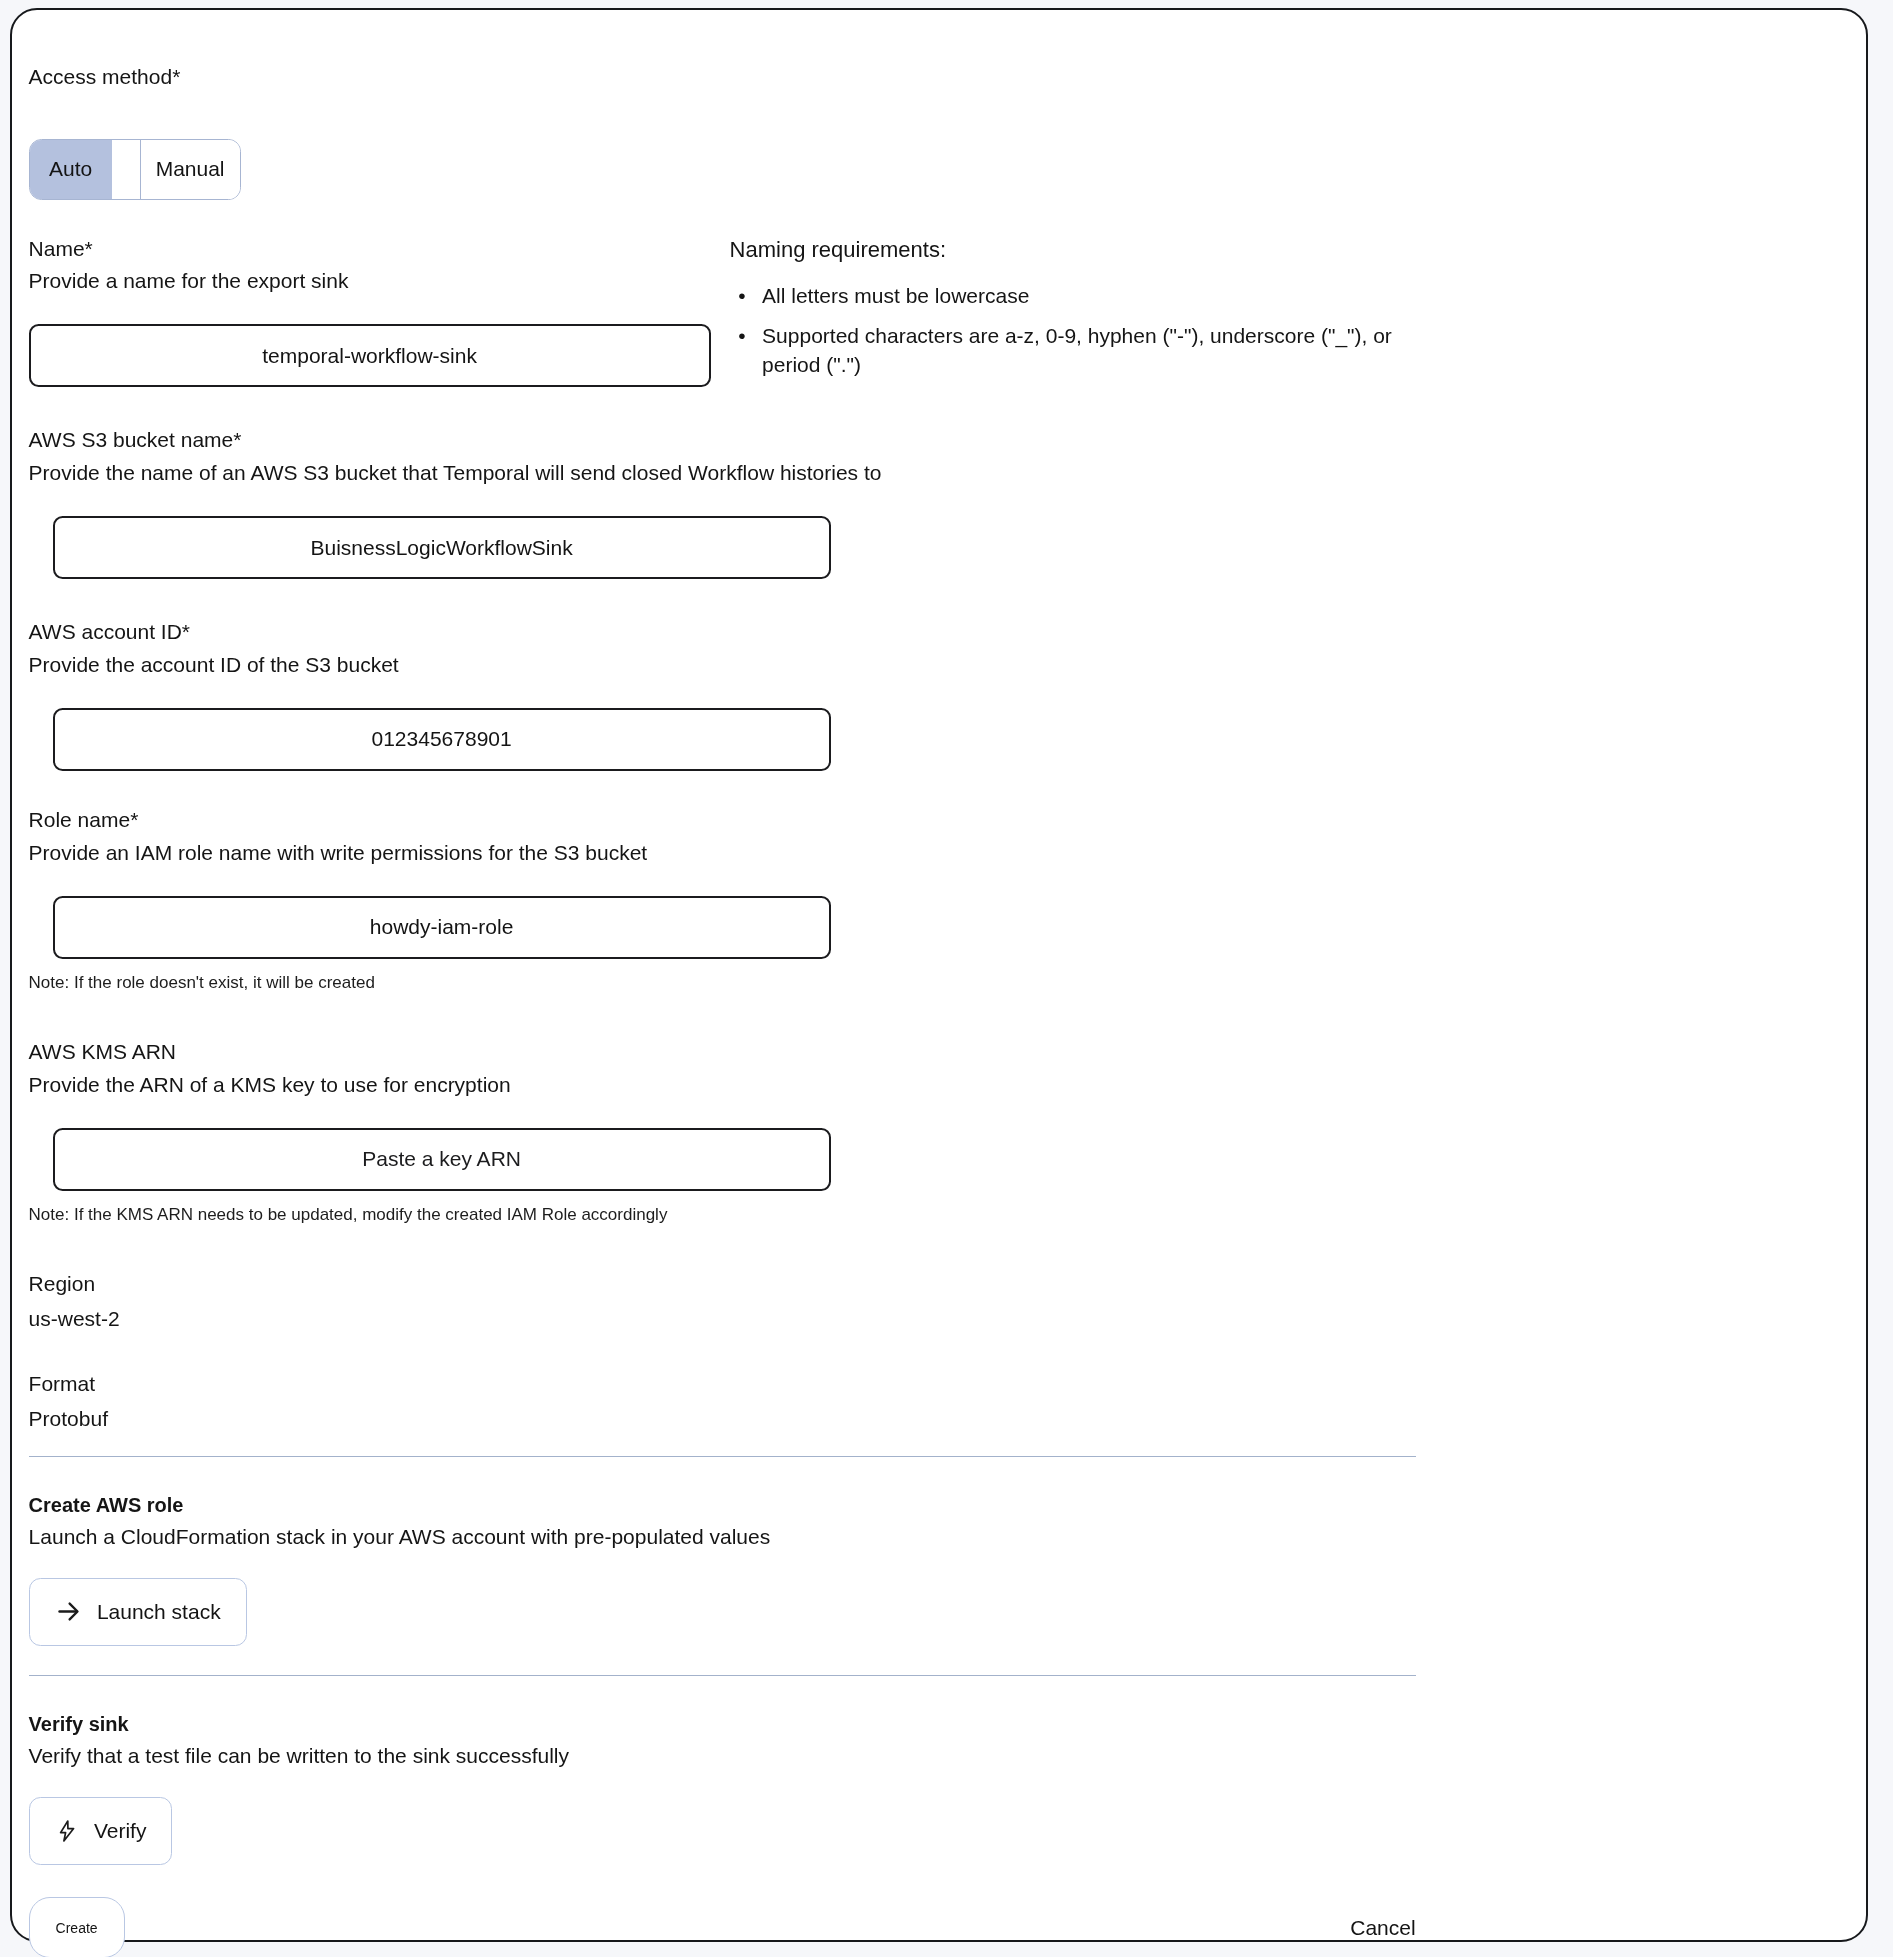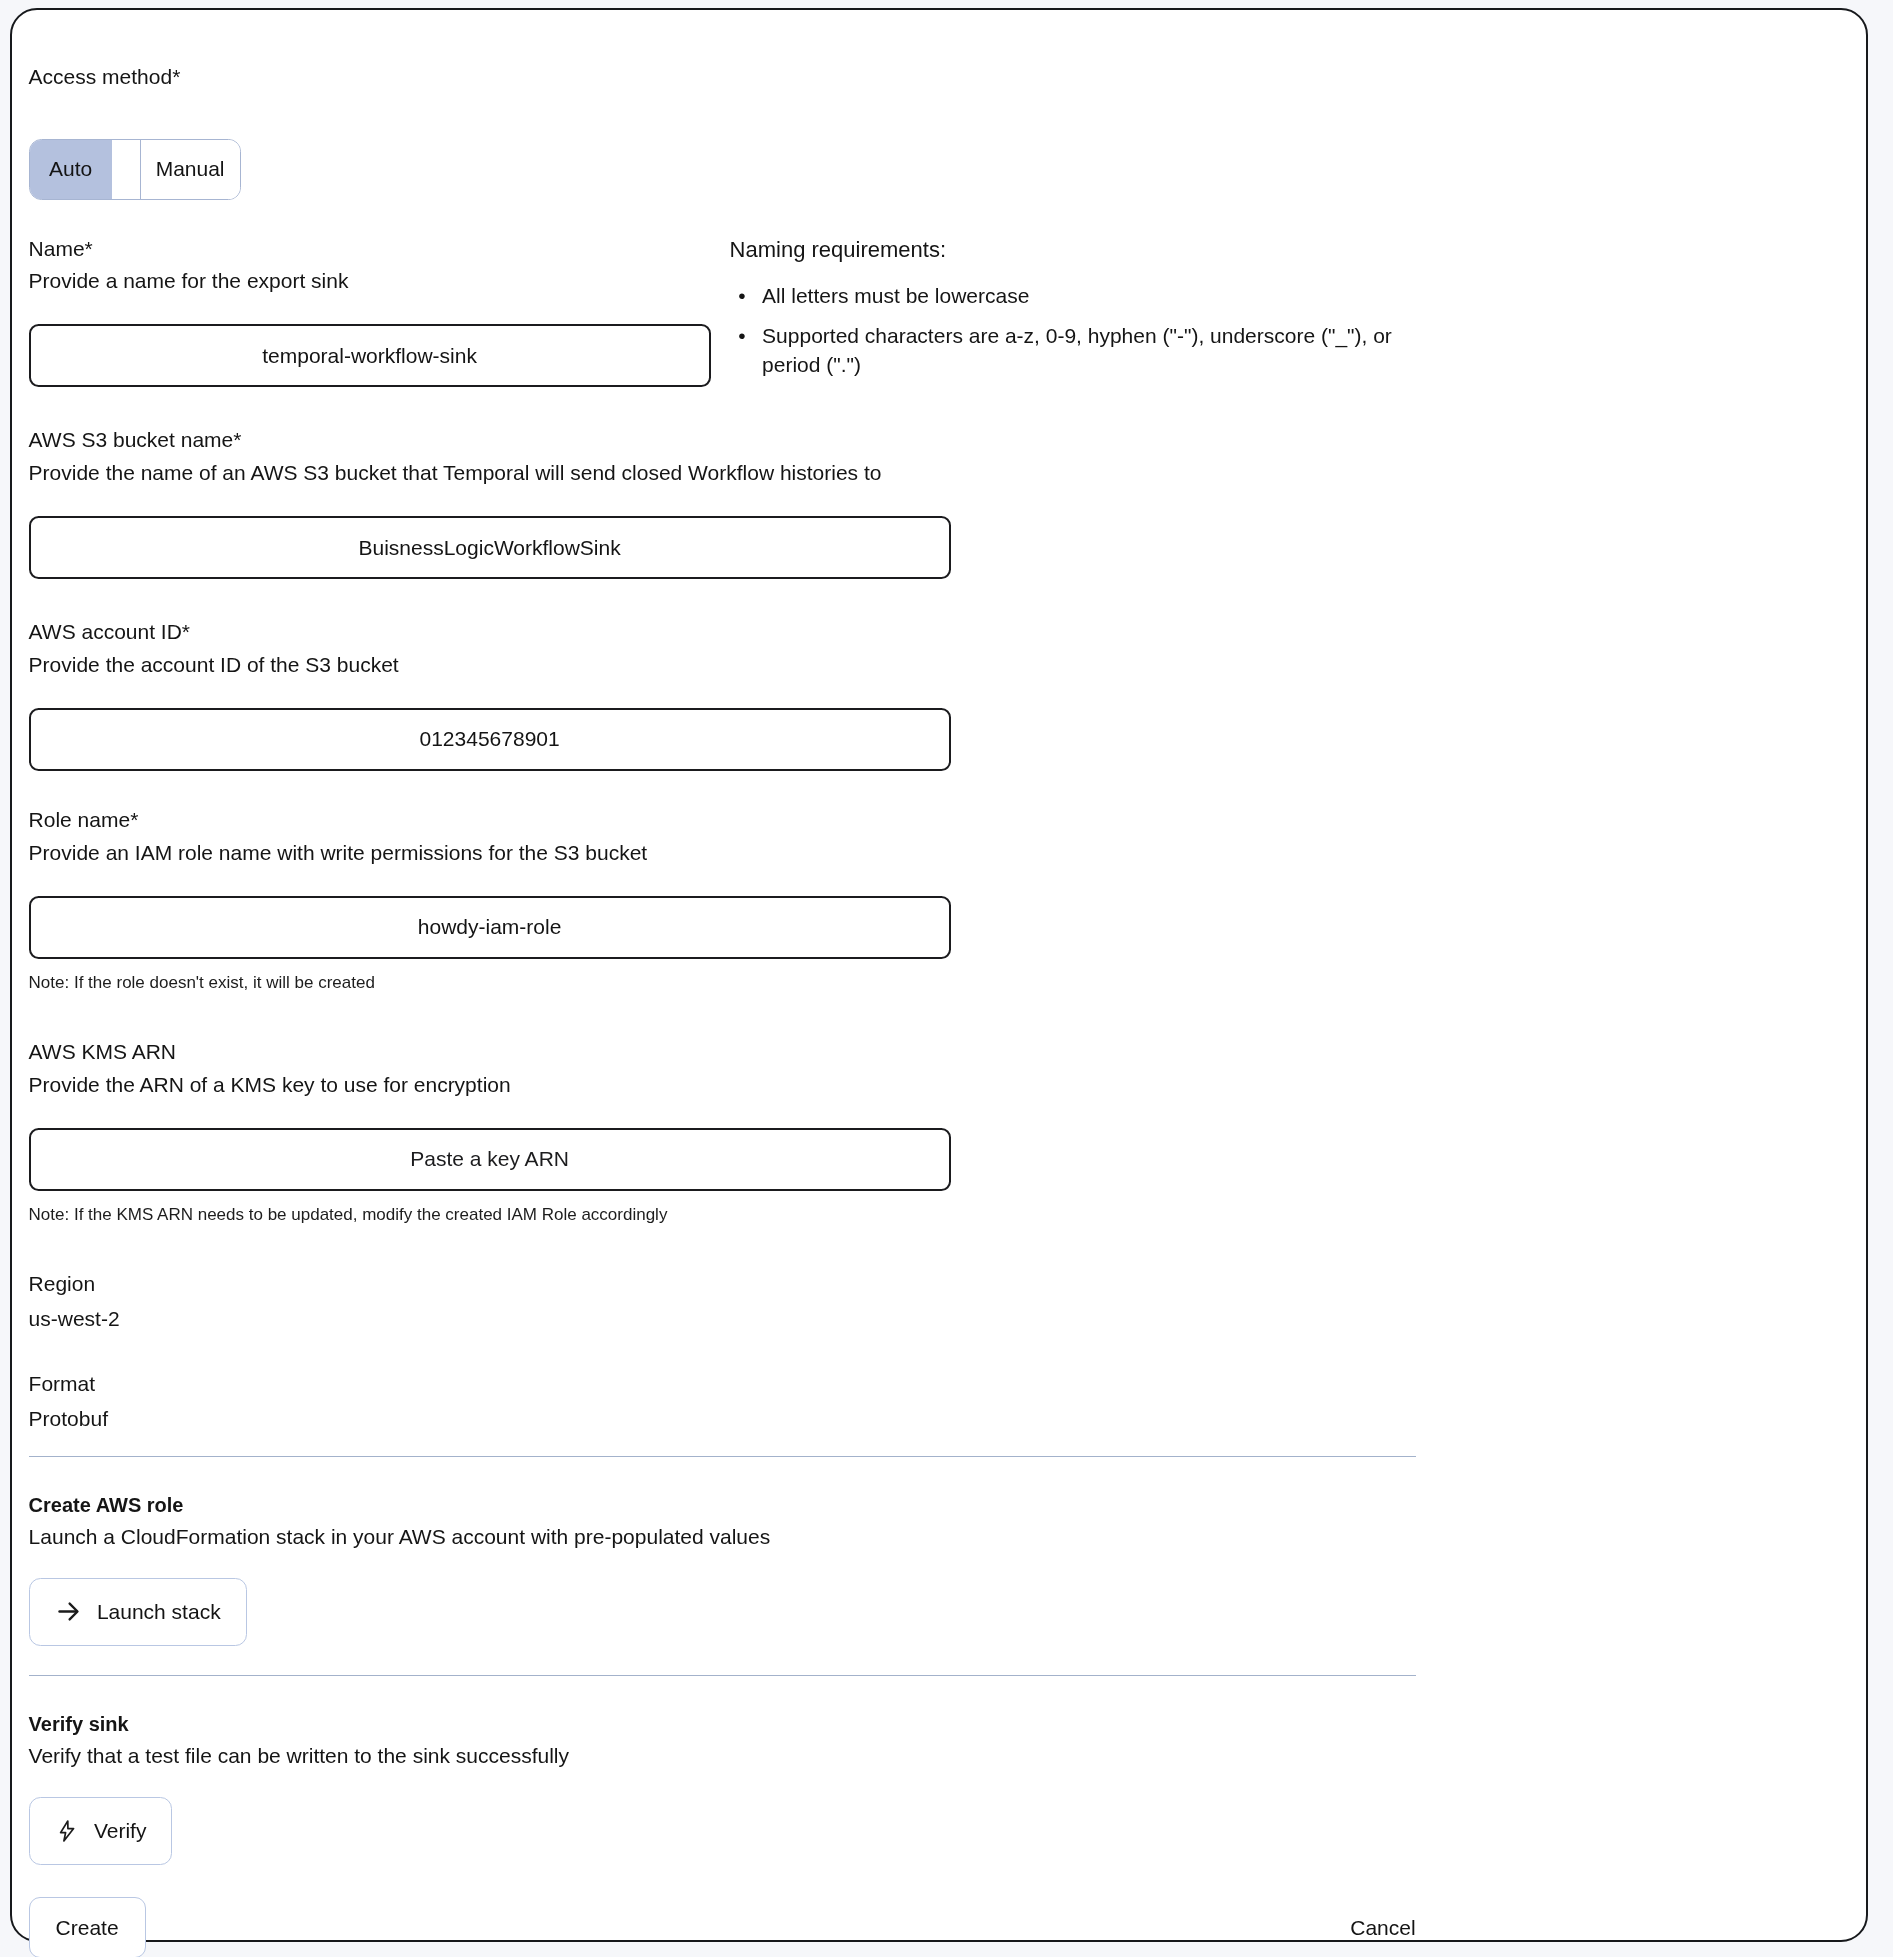--- a/index.html
+++ b/index.html
@@ -58,21 +58,21 @@
     font-size: 21px;
     color: #141414;
     padding: 0 15.3px;
     margin-top: 29px;
     background: #fff;
     outline: none;
     text-align: center;
   }
   input.text-input::placeholder { color: #1c1c1e; opacity: 1; }
   .w-narrow { width: 682px; margin-top: 32.5px; }
-  .w-wide { width: 922px; }
+  .w-wide { width: 778px; margin-left: 24px; }
 
   .group { margin-top: 38px; }
   .group-role { margin-top: 34px; }
   .group-kms { margin-top: 44px; }
 
   
   .nr-title { font-size: 22px; line-height: 29px; }
   .nr-list { margin-top: 16.3px; }
   .nr-item { display: flex; font-size: 21px; line-height: 29px; margin-top: 11.5px; }
   .nr-item .dot { width: 32.5px; padding-left: 8.6px; flex: 0 0 32.5px; }
@@ -113,24 +113,24 @@
     margin-top: 32.5px;
     width: 1387px;
     display: flex;
     justify-content: space-between;
     align-items: center;
   }
   .btn-create {
     height: 61px;
     padding: 0 26px;
     border: 1.9px solid #b9c7e3;
-    border-radius: 11px;
+    border-radius: 21px;
     background: #fff;
     font-family: "Liberation Sans", sans-serif;
-    font-size: 21px;
+    font-size: 14px;
     color: #141414;
     cursor: pointer;
   }
   .cancel-link { font-size: 21px; color: #141414; cursor: pointer; }
 </style>
 </head>
 <body>
 
 <div class="card">
   <div class="content">

